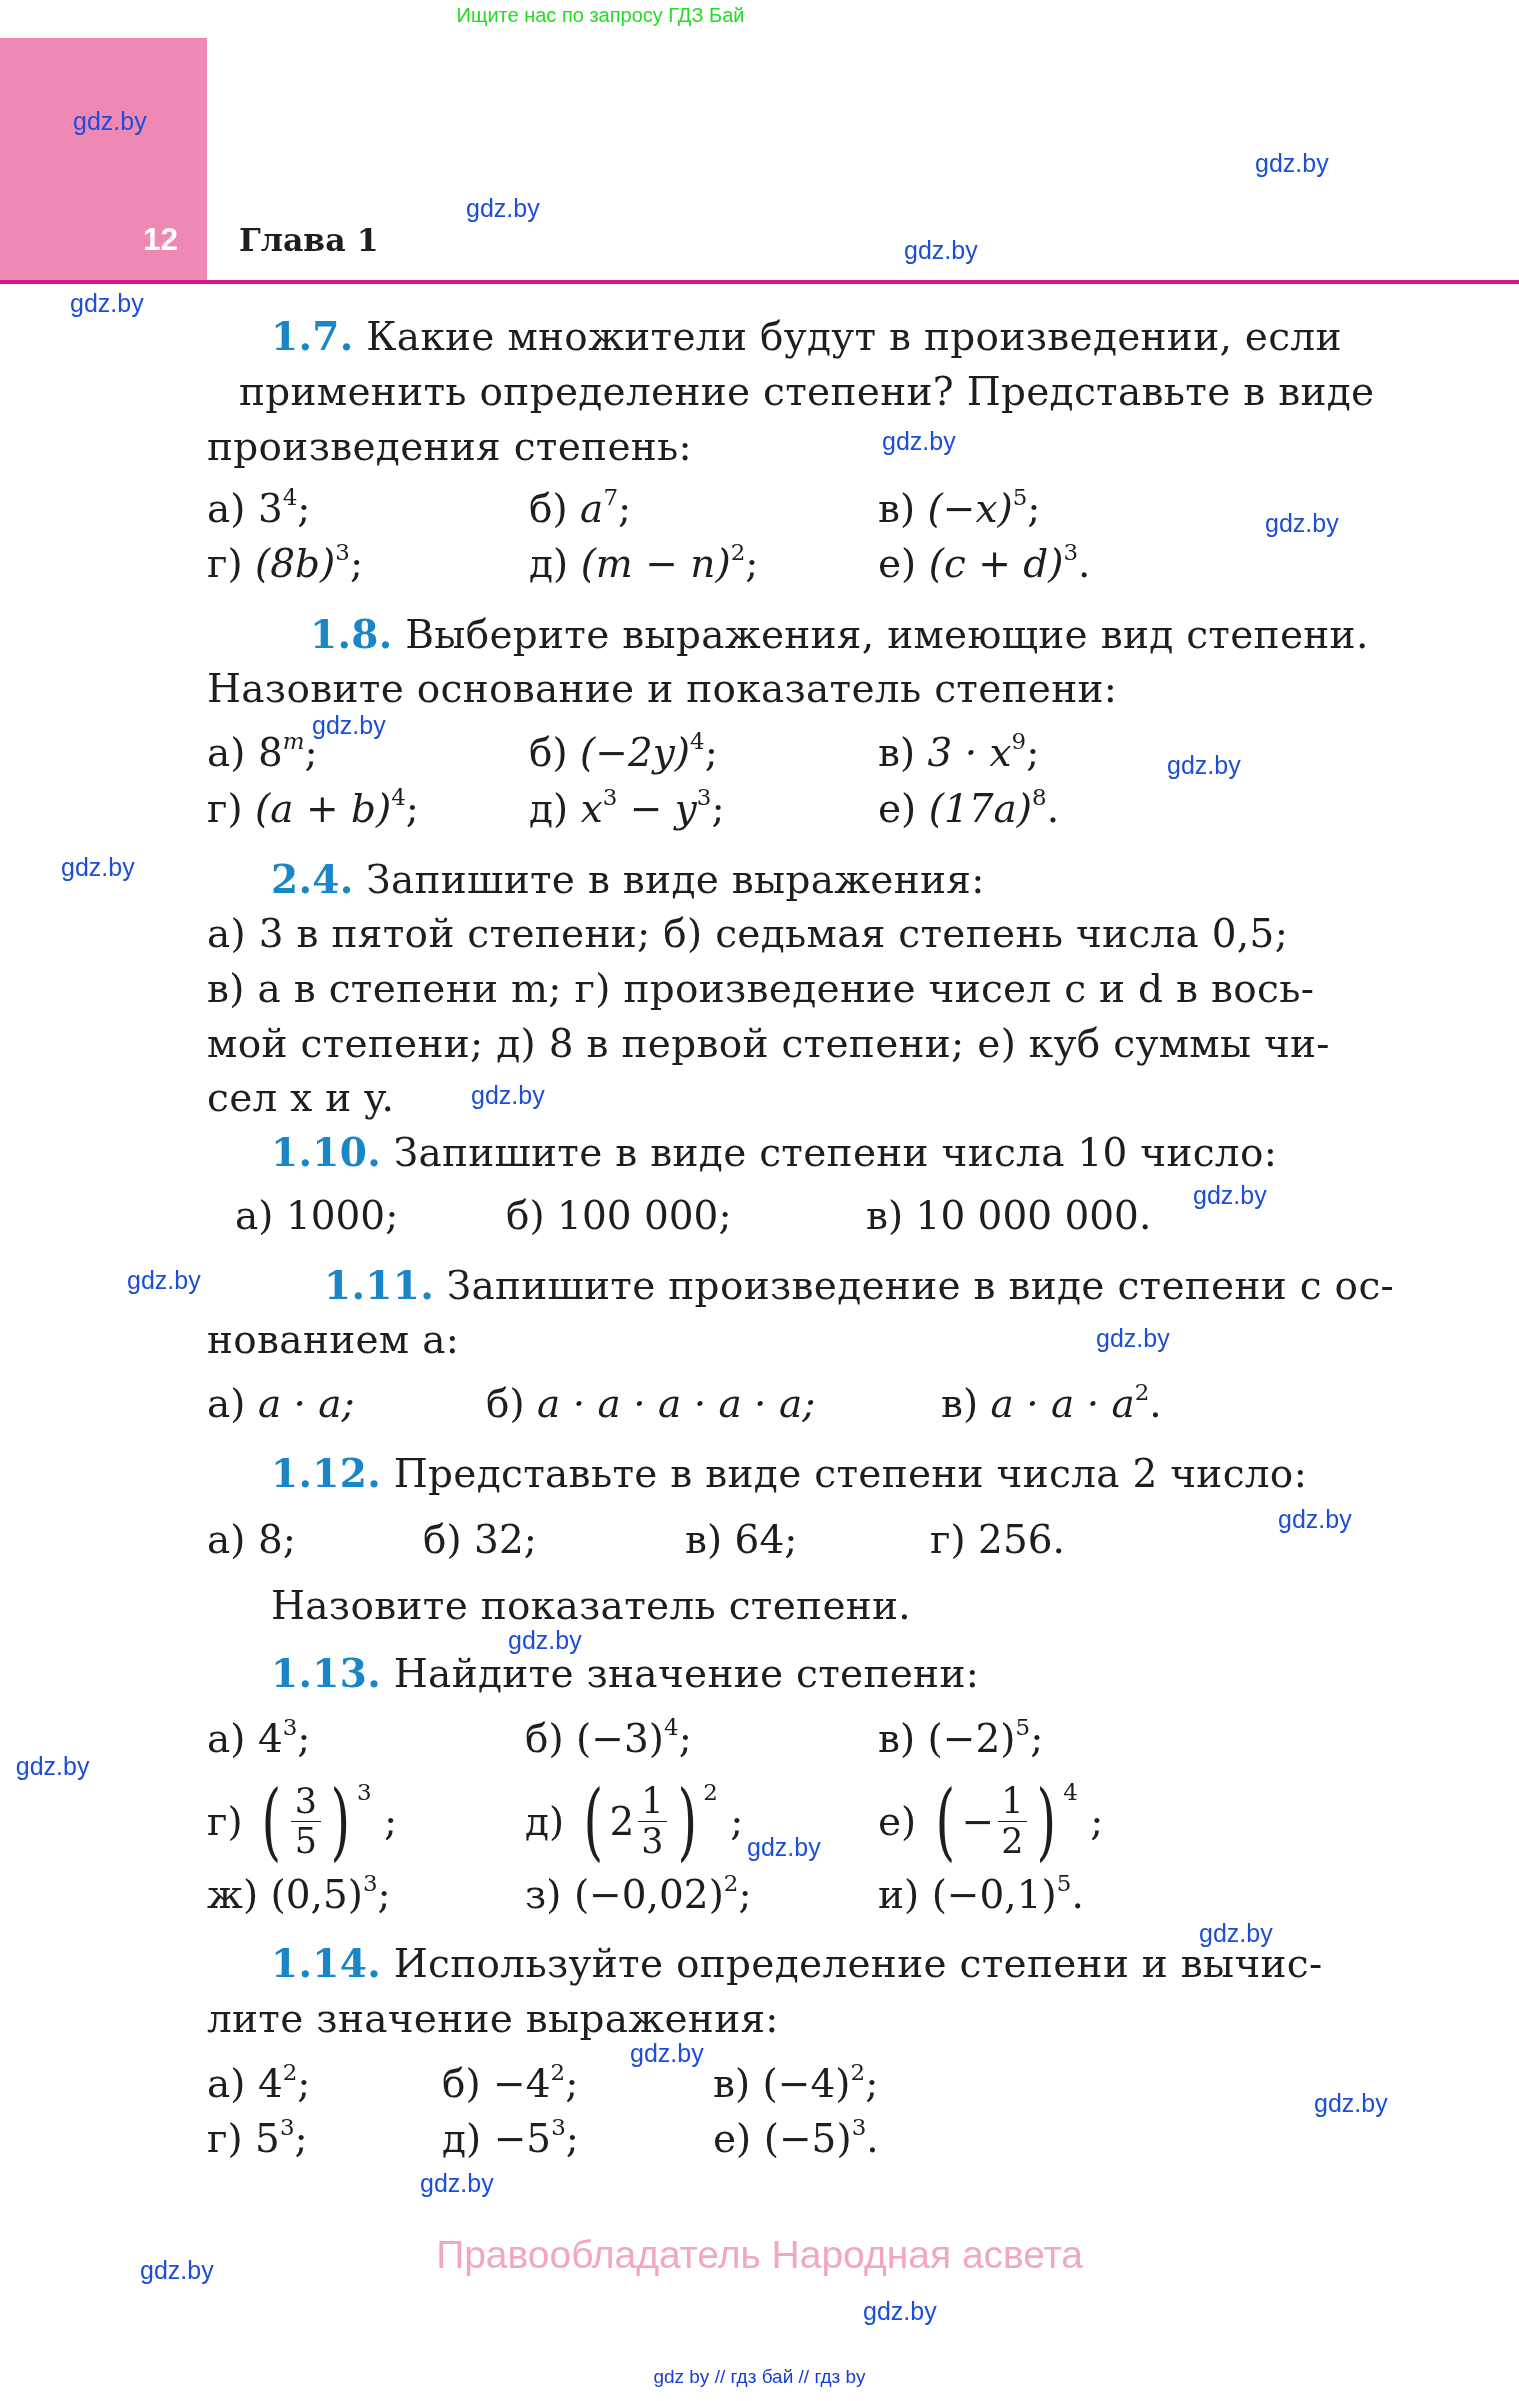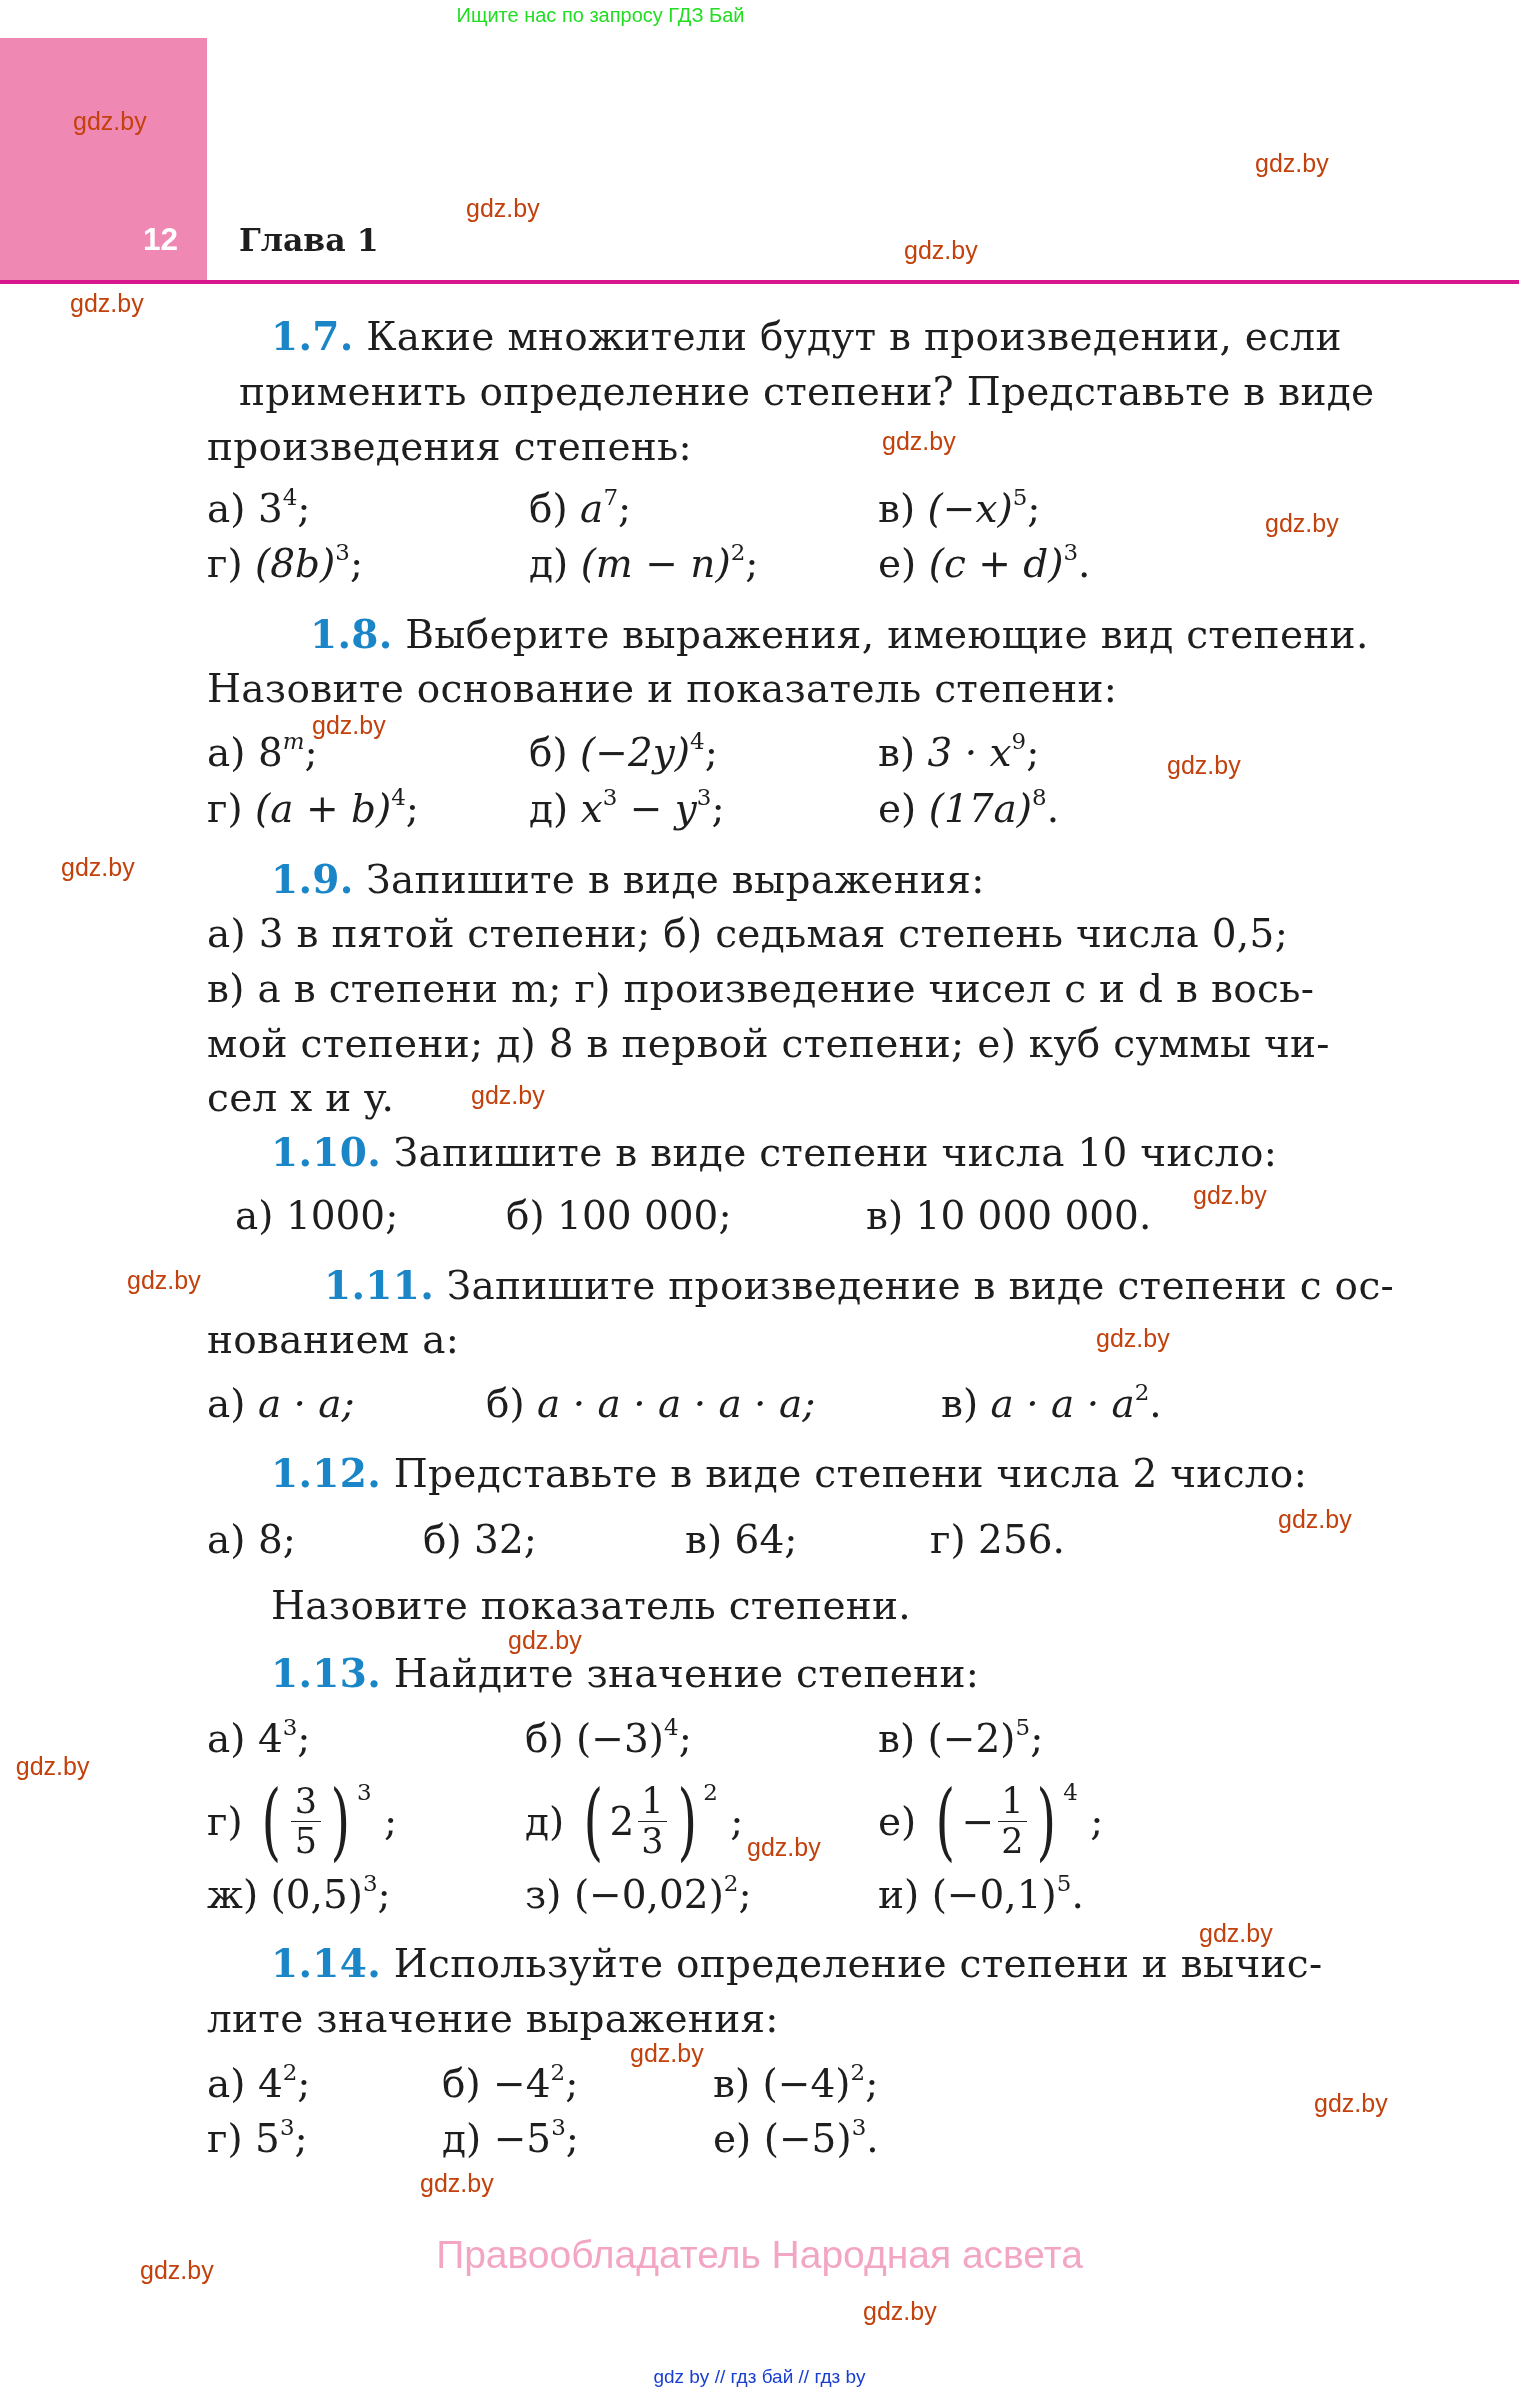--- a/index.html
+++ b/index.html
@@ -16,21 +16,21 @@
   .pink-block { left: 0; top: 38px; width: 207px; height: 243px; background: #f088b4; }
   .page-num {
     right: 1519px; left: 140px; top: 221px;
     font-family: "Liberation Sans", sans-serif; font-weight: bold; font-size: 31.5px; color: #ffffff;
   }
   .chapter {
     left: 239px; top: 221px; font-family: "DejaVu Serif", serif; font-weight: bold; font-size: 31.5px; color: #1e1e1e;
   }
   .rule { left: 0; top: 280px; width: 1519px; height: 4.4px; background: #d8178f; }
   .wm {
-    font-family: "Liberation Sans", sans-serif; font-size: 25px; color: #c2410c;
+    font-family: "Liberation Sans", sans-serif; font-size: 25px; color: #1d4ed8;
   }
   .line {
     font-family: "DejaVu Serif", serif; font-size: 39px; line-height: 49px; color: #1e1e1e;
     letter-spacing: 0.3px;
   }
   .num { color: #1a86c8; font-weight: bold; }
   i, .v { font-style: italic; }
   sup { font-size: 23px; vertical-align: 0; position: relative; top: -17.5px; }
   .item { position: absolute; white-space: nowrap; font-family: "DejaVu Serif", serif; font-size: 39px; line-height: 49px; }
   .frac-item { position: absolute; white-space: nowrap; font-family: "DejaVu Serif", serif; font-size: 39px; display: flex; align-items: center; }
@@ -97,21 +97,21 @@
 <div class="abs line" style="left:271px;top:610px;margin-left:39px;"><span class="num">1.8.</span> <span>Выберите выражения, имеющие вид степени.</span></div>
 <div class="abs line" style="left:207px;top:664px;">Назовите основание и показатель степени:</div>
 
 <div class="item" style="left:207px;top:728px;"><span>а)</span> <span>8</span><sup class="v">m</sup><span>;</span></div>
 <div class="item" style="left:529px;top:728px;"><span>б)</span> <i>(−2y)</i><sup>4</sup><span>;</span></div>
 <div class="item" style="left:878px;top:728px;"><span>в)</span> <i>3 · x</i><sup>9</sup><span>;</span></div>
 <div class="item" style="left:207px;top:784px;"><span>г)</span> <i>(a + b)</i><sup>4</sup><span>;</span></div>
 <div class="item" style="left:529px;top:784px;"><span>д)</span> <i>x</i><sup>3</sup><i> − y</i><sup>3</sup><span>;</span></div>
 <div class="item" style="left:878px;top:784px;"><span>е)</span> <i>(17a)</i><sup>8</sup><span>.</span></div>
 
-<div class="abs line" style="left:271px;top:855px;"><span class="num">1.9.</span> <span>Запишите в виде выражения:</span></div>
+<div class="abs line" style="left:271px;top:855px;"><span class="num">2.4.</span> <span>Запишите в виде выражения:</span></div>
 <div class="abs line" style="left:207px;top:909px;">а) 3 в пятой степени; б) седьмая степень числа 0,5;</div>
 <div class="abs line" style="left:207px;top:964px;">в) a в степени m; г) произведение чисел c и d в вось-</div>
 <div class="abs line" style="left:207px;top:1019px;">мой степени; д) 8 в первой степени; е) куб суммы чи-</div>
 <div class="abs line" style="left:207px;top:1073px;">сел x и y.</div>
 
 <div class="abs line" style="left:271px;top:1128px;"><span class="num">1.10.</span> <span>Запишите в виде степени числа 10 число:</span></div>
 <div class="item" style="left:207px;top:1191px;margin-left:28px;"><span>а)</span> <span>1000;</span></div>
 <div class="item" style="left:506px;top:1191px;"><span>б)</span> <span>100 000;</span></div>
 <div class="item" style="left:866px;top:1191px;"><span>в)</span> <span>10 000 000.</span></div>
 

